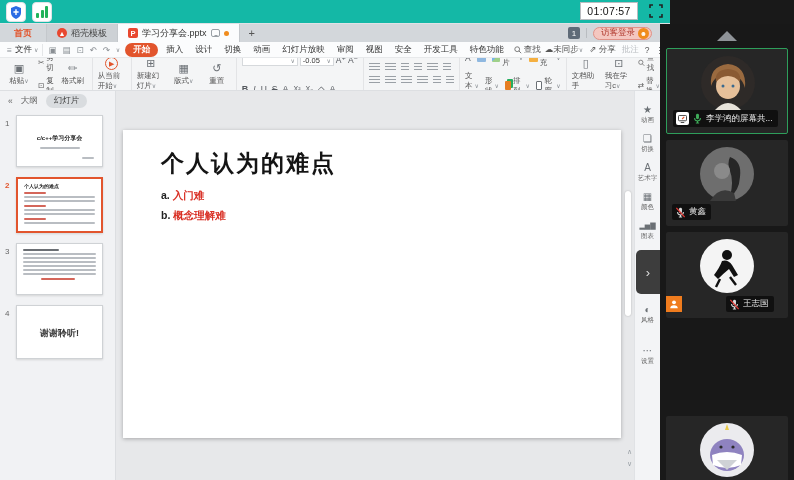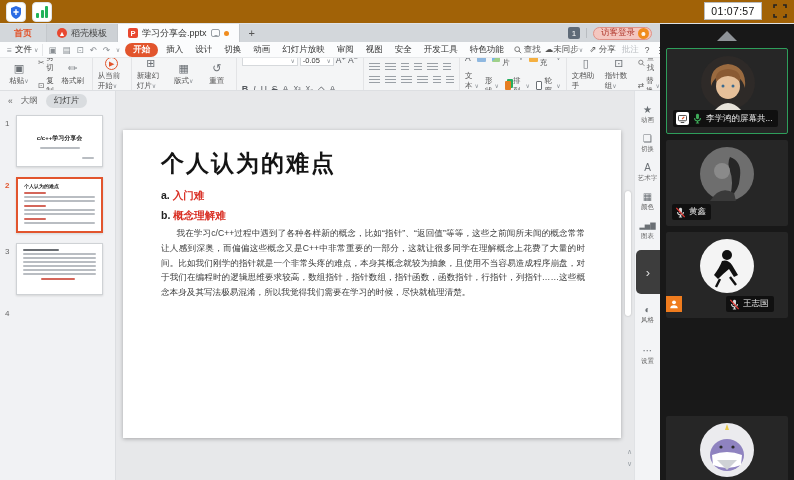--- a/index.html
+++ b/index.html
@@ -1,21 +1,21 @@
 <!DOCTYPE html>
 <html><head>
 <meta charset="utf-8">
 <style>
   * { margin:0; padding:0; box-sizing:border-box; }
   html,body { width:794px; height:480px; overflow:hidden; }
   body { font-family:"Liberation Sans","DejaVu Sans",sans-serif; background:#191919; position:relative; }
   #screen { position:absolute; inset:0; width:794px; height:480px; }
 
   
-  .topbar { position:absolute; left:0; top:0; width:794px; height:24px; background:#a16207; border-bottom:1px solid #dfe2e6; }
+  .topbar { position:absolute; left:0; top:0; width:670px; height:24px; background:#14b8a6; border-bottom:1px solid #dfe2e6; }
   .topbar .appicons { position:absolute; left:6px; top:2px; display:flex; gap:6px; }
   .appico { width:20px; height:20px; background:#fff; border:1px solid #e0e3e7; border-radius:4px; display:flex; align-items:center; justify-content:center; }
   .bars i { display:block; width:3px; background:#21b35a; border-radius:1px; }
   .bars { display:flex; gap:1.5px; align-items:flex-end; height:12px; }
   .timerbox { position:absolute; right:32px; top:2px; width:58px; height:18px; background:#fff; border:1px solid #b9bcc0; display:flex; align-items:center; justify-content:center; font-size:10.5px; color:#111; letter-spacing:.3px; }
   .fsbtn { position:absolute; right:6px; top:3px; width:16px; height:16px; }
 
   
   .wps { position:absolute; left:0; top:24px; width:660px; height:456px; background:#e7e8ea; }
 
@@ -330,21 +330,21 @@
           </div>
         </div>
       </div>
       <div class="rgroup" style="border-right:none">
         <div class="rbig">
           <span class="ric">▯</span>
           <span>文档助手</span>
         </div>
         <div class="rbig">
           <span class="ric">⊡</span>
-          <span><span>指针数组</span><span class="caret">∨</span></span>
+          <span><span>我在学习c</span><span class="caret">∨</span></span>
         </div>
         <div class="rcol">
           <span class="rsm">
             <svg width="8" height="8" viewBox="0 0 10 10">
                 <circle cx="4" cy="4" r="3" fill="none" stroke="#777" stroke-width="1.2"></circle>
                 <path d="M6.2 6.2 L9 9" stroke="#777" stroke-width="1.2"></path>
               </svg>
             <span>查找</span>
           </span>
           <span class="rsm">
@@ -392,33 +392,35 @@
           <div class="gl"></div>
             <div class="gl"></div>
             <div class="gl"></div>
           <div class="gl"></div>
             <div class="gl"></div>
             <div class="gl"></div>
           <div class="rl" style="width:34px;margin-left:24px"></div>
         </div>
 
         <span class="tnum" style="top:218px">4</span>
+        <div class="thumb" style="top:214px;height:54px">
+          <div style="text-align:center;font-size:9px;font-weight:bold;color:#333;margin-top:21px">谢谢聆听!</div>
+        </div>
       </div>
 
       <div class="canvasarea">
         <div class="slide">
           <h1>个人认为的难点</h1>
 
           <div class="sec">
             <div class="sechead"><span>a.</span> <span class="red">入门难</span></div>
           </div>
 
           <div class="sec">
             <div class="sechead"><span>b.</span> <span class="red">概念理解难</span></div>
-            <div class="secbody">我在学习c/C++过程中遇到了各种各样新的概念，比如“指针”、“返回值”等等，这些之前闻所未闻的概念常常让人感到深奥，而偏偏这些概念又是C++中非常重要的一部分，这就让很多同学在理解概念上花费了大量的时间。比如我们刚学的指针就是一个非常头疼的难点，本身其概念就较为抽象，且使用不当容易造成程序崩盘，对于我们在编程时的逻辑思维要求较高，数组指针，指针数组，指针函数，函数指针，行指针，列指针……这些概念本身及其写法极易混淆，所以我觉得我们需要在学习的时候，尽快就梳理清楚。</div>
           </div>
 
           <div class="sec">
           </div>
         </div>
         <div class="vscroll"></div>
         <div class="slidenav">
           <span>∧</span>
           <span>∨</span>
         </div>

